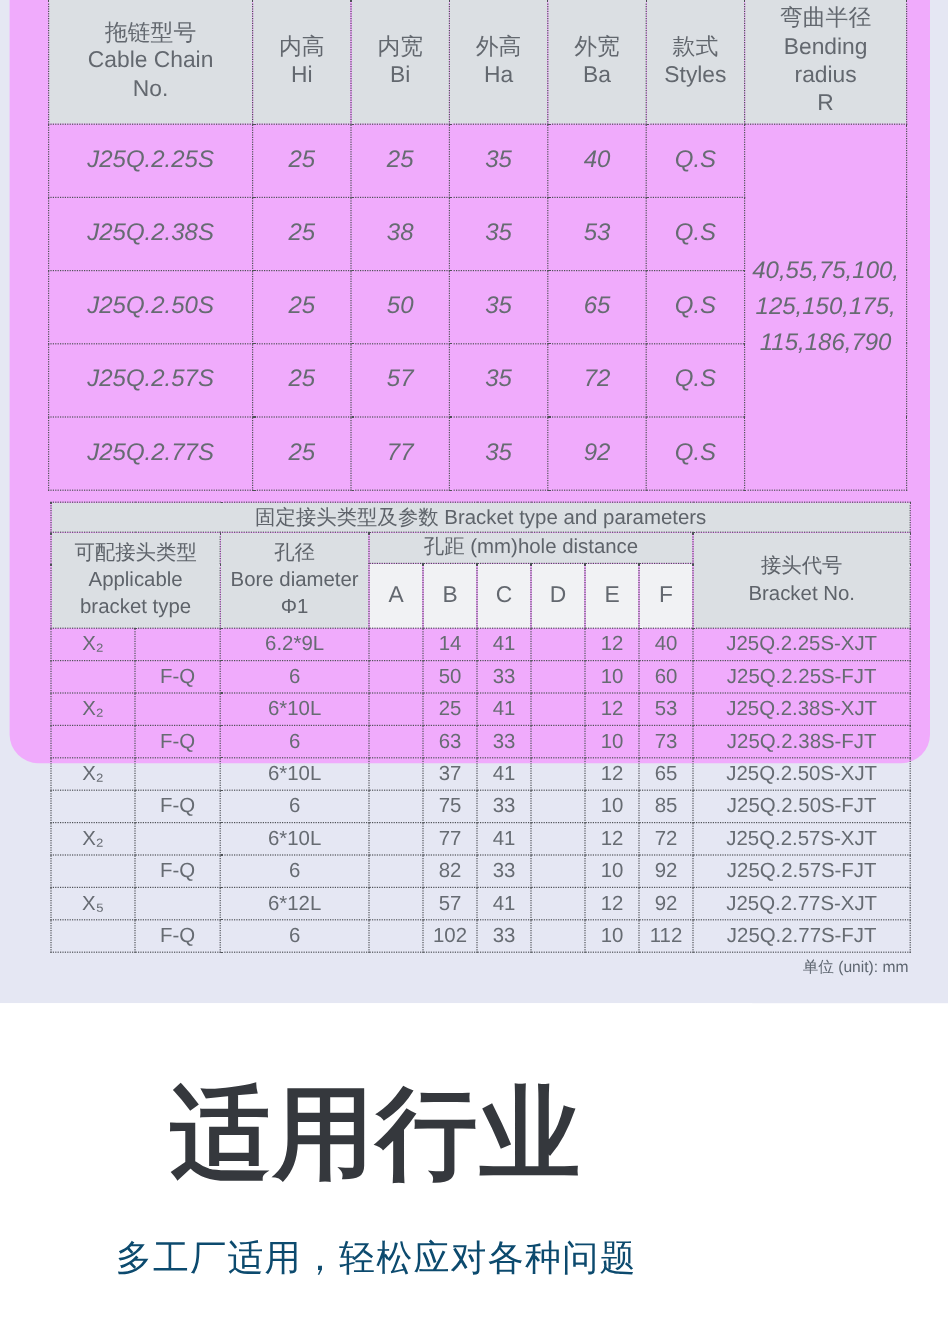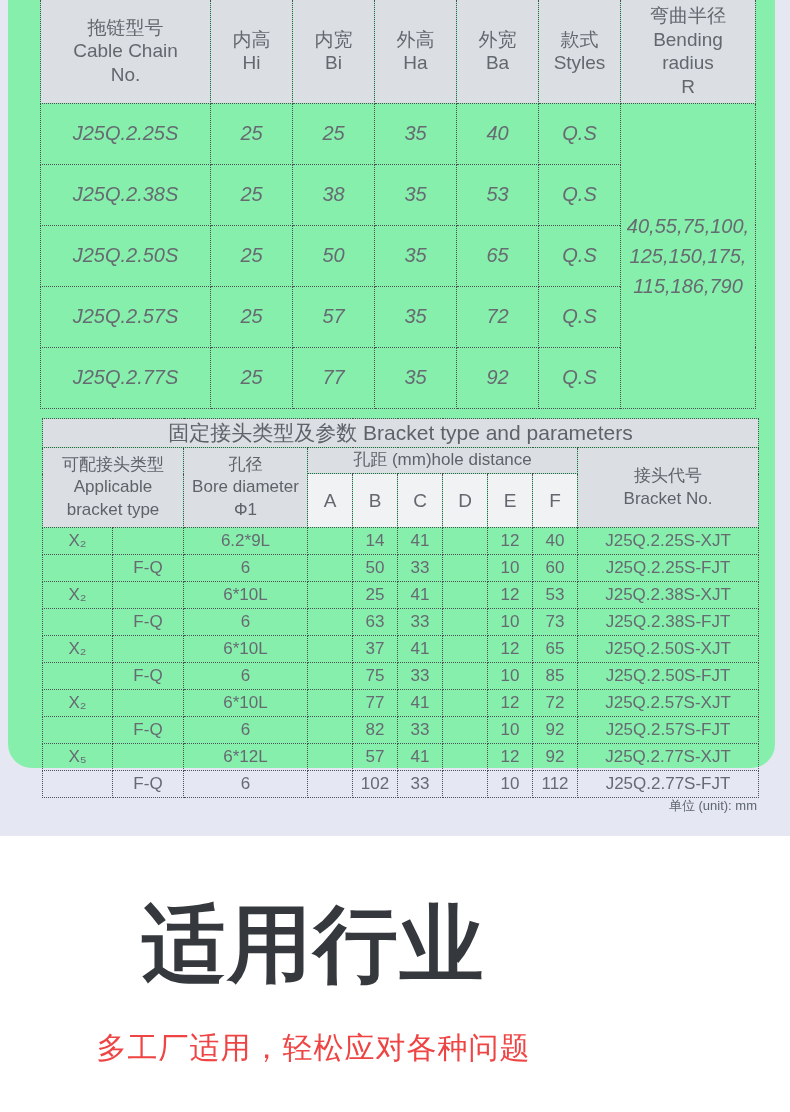--- a/index.html
+++ b/index.html
@@ -11,22 +11,22 @@
     position: relative; overflow: hidden;
   }
   .screen { position: absolute; inset: 0; width: 790px; height: 1112px; }
 
   
   .top-area {
     position: absolute; left: 0; top: 0; width: 790px; height: 836px;
     background: #e5e7f3;
   }
   .card {
-    position: absolute; left: 8px; top: 0; width: 767px; height: 768px;
-    background: #86efac;
+    position: absolute; left: 8px; top: 0; width: 767px; height: 636px;
+    background: #f0abfc;
     border-radius: 0 0 24px 24px;
   }
 
   table { border-collapse: collapse; table-layout: fixed; }
   td {
     border: 1px dotted #4e5156;
     text-align: center; vertical-align: middle;
     color: #666b72;
     overflow: hidden;
   }
@@ -45,21 +45,21 @@
   .t1 td.t1-radius {
     font-size: 19px; line-height: 1.5;
     white-space: pre-line;
   }
 
   
   .t2 { position: absolute; left: 34px; top: 418px; width: 716px; }
   .t2 td { font-size: 17px; }
   .t2 td.t2-title {
     background: #dbdfe3; height: 25px;
-    font-size: 21px; color: #5e636a;
+    font-size: 17px; color: #5e636a;
   }
   .t2 td.t2-h {
     background: #dbdfe3;
     font-size: 17px; line-height: 1.3;
     white-space: pre-line;
     color: #5e636a;
   }
   .t2 tr.t2-hd-row td { height: 26px; }
   .t2 tr.t2-letters td {
     background: #f1f2f4; height: 54px;
@@ -78,21 +78,21 @@
     background: #ffffff; text-align: center;
   }
   .industries-title {
     margin-top: 66px;
     font-size: 84px; font-weight: 900; line-height: 1;
     color: #35383d;
     letter-spacing: 2px;
   }
   .industries-subtitle {
     margin-top: 42px;
-    font-size: 30px; color: #ef4444;
+    font-size: 30px; color: #0c4a6e;
     letter-spacing: 1px;
   }
 </style>
 </head>
 <body>
 
 <div class="screen">
   <div class="top-area">
     <div class="card">
 

